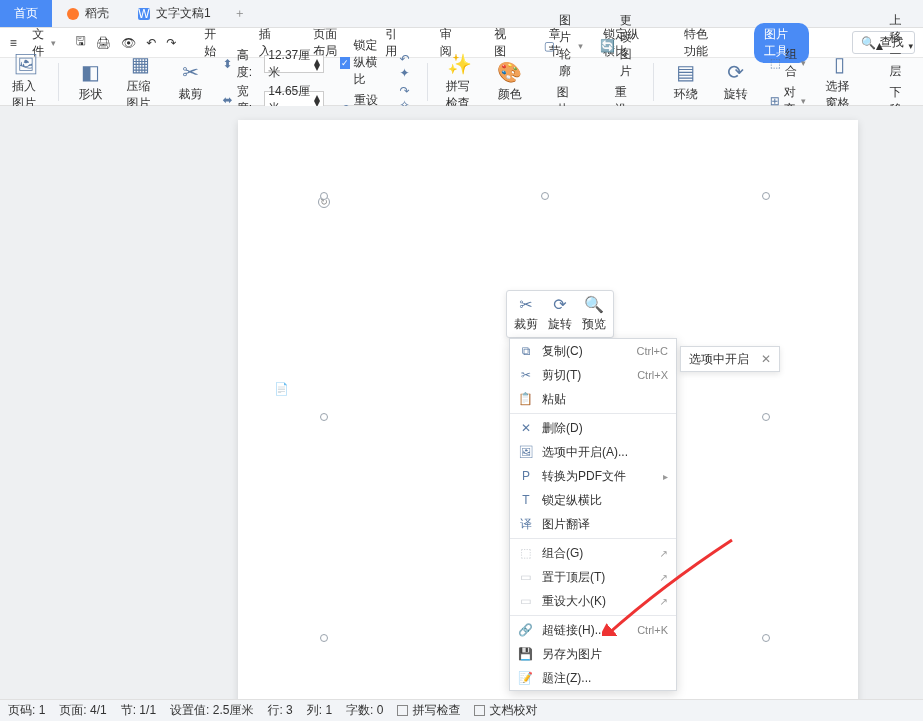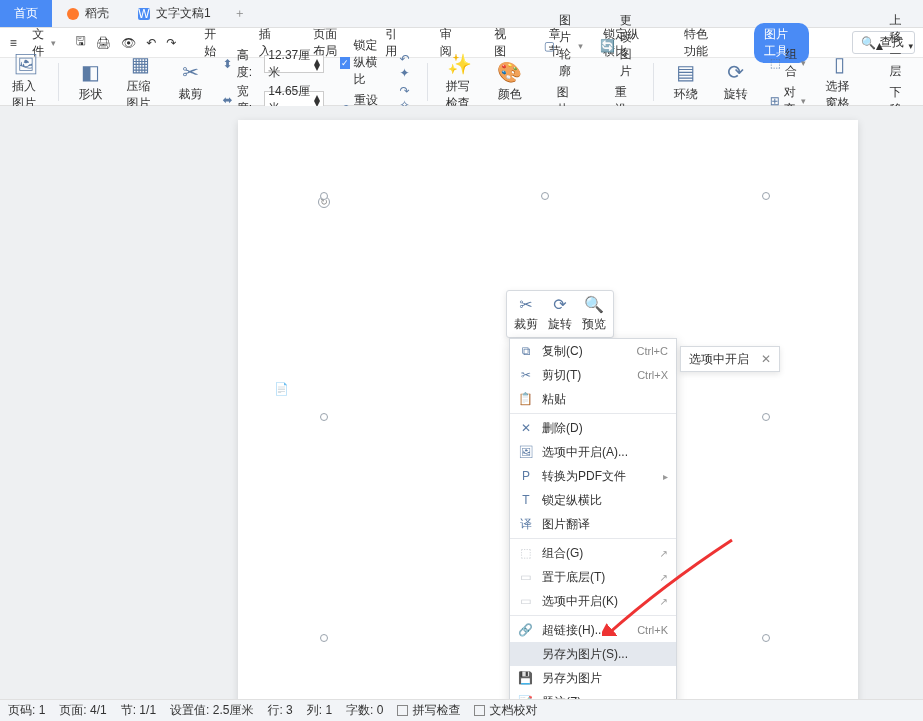--- a/index.html
+++ b/index.html
@@ -312,37 +312,33 @@
         <span class="ctx-label">图片翻译</span>
       </div>
       <div class="ctx-sep"></div>
       <div class="ctx-item disabled">
         <span class="ctx-ico">⬚</span>
         <span class="ctx-label">组合(G)</span>
         <span class="ctx-sub">↗</span>
       </div>
       <div class="ctx-item disabled">
         <span class="ctx-ico">▭</span>
-        <span class="ctx-label">置于底层(T)</span>
+        <span class="ctx-label">置于顶层(T)</span>
         <span class="ctx-sub">↗</span>
       </div>
       <div class="ctx-item disabled">
         <span class="ctx-ico">▭</span>
-        <span class="ctx-label">选项中开启(K)</span>
+        <span class="ctx-label">重设大小(K)</span>
         <span class="ctx-sub">↗</span>
       </div>
       <div class="ctx-sep"></div>
       <div class="ctx-item">
         <span class="ctx-ico">🔗</span>
         <span class="ctx-label">超链接(H)...</span>
         <span class="ctx-sc">Ctrl+K</span>
-      </div>
-      <div class="ctx-item hl">
-        <span class="ctx-ico"></span>
-        <span class="ctx-label">另存为图片(S)...</span>
       </div>
       <div class="ctx-item">
         <span class="ctx-ico">💾</span>
         <span class="ctx-label">另存为图片</span>
       </div>
       <div class="ctx-item">
         <span class="ctx-ico">📝</span>
         <span class="ctx-label">题注(Z)...</span>
       </div>
     </div>

